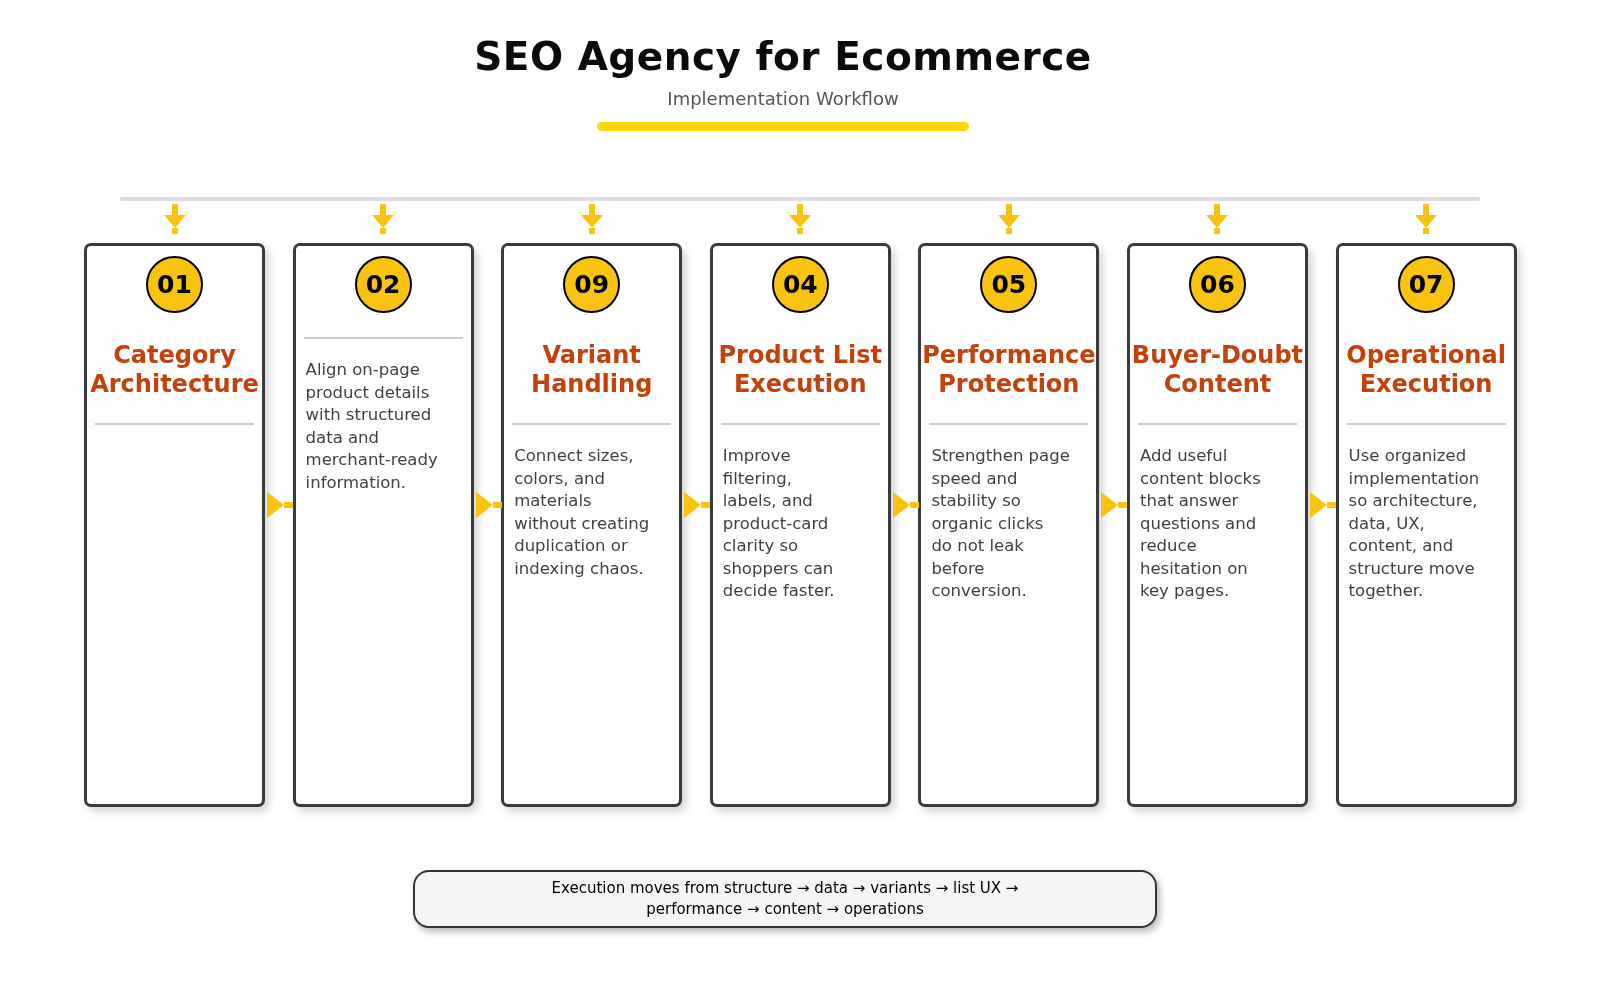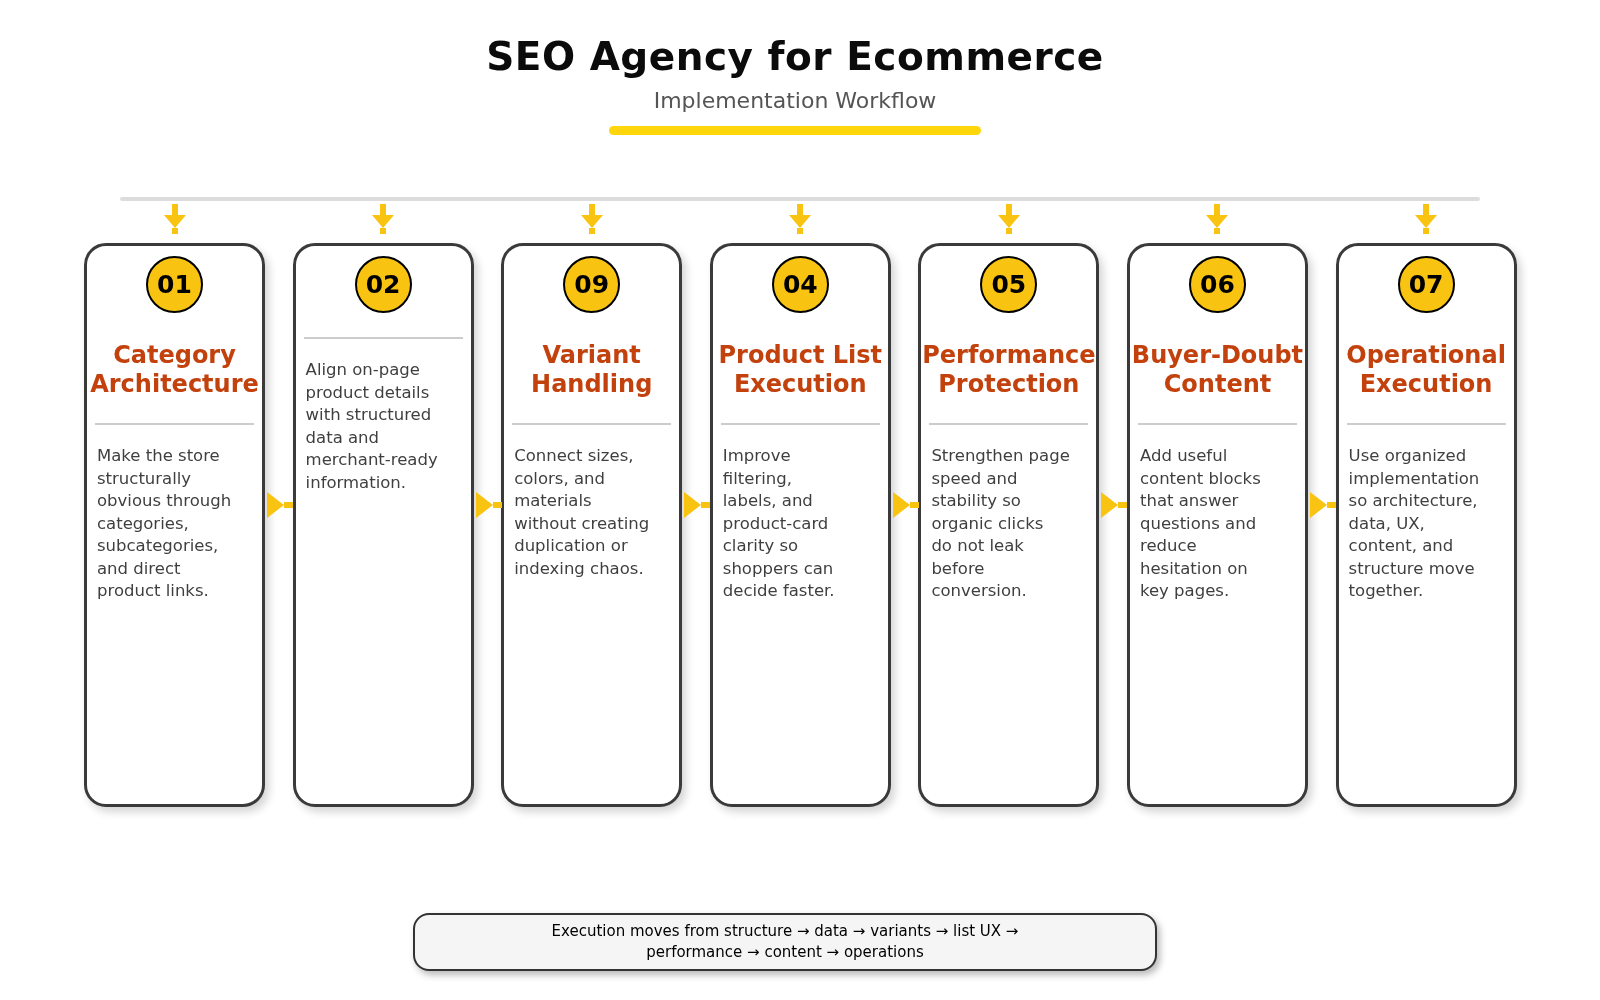--- a/index.html
+++ b/index.html
@@ -10,34 +10,34 @@
   * { margin: 0; padding: 0; box-sizing: border-box; }
   html, body { width: 1600px; height: 1000px; }
   body {
     position: relative;
     background: #ffffff;
     font-family: "DejaVu Sans", "Liberation Sans", sans-serif;
     overflow: hidden;
   }
   .header {
     position: absolute;
-    left: 12px; top: 0;
+    left: 0; top: 0;
     width: 1566px;
     text-align: center;
   }
   .page-title {
     margin-top: 34px;
     font-size: 39px;
     font-weight: 700;
     color: #0b0b0b;
     letter-spacing: 0.5px;
   }
   .page-subtitle {
     margin-top: 9px;
-    font-size: 22px;
+    font-size: 18px;
     color: #555555;
   }
   .title-underline {
     width: 372px;
     height: 9px;
     margin: 13px auto 0;
     background: var(--bar);
     border-radius: 5px;
   }
   .top-line {
@@ -66,21 +66,21 @@
     position: absolute;
     right: -30px; top: 247px;
     line-height: 0;
     z-index: 5;
   }
   .card {
     position: relative;
     height: 100%;
     background: #ffffff;
     border: 3px solid var(--border);
-    border-radius: 22px;
+    border-radius: 7px;
     box-shadow: 4px 5px 9px rgba(0,0,0,0.17);
     display: flex;
     flex-direction: column;
     align-items: center;
   }
   .badge {
     margin-top: 10px;
     width: 57px; height: 57px;
     background: var(--gold);
     border: 2.5px solid #000000;
@@ -113,21 +113,21 @@
     align-self: stretch;
     margin: 20px 10px 0;
     font-size: 16.5px;
     line-height: 22.5px;
     color: #3f3f3f;
     text-align: left;
     white-space: pre-line;
   }
   .footer-note {
     position: absolute;
-    left: 413px; top: 913px;
+    left: 413px; top: 870px;
     width: 744px; height: 58px;
     background: #f5f5f5;
     border: 2.5px solid #333333;
     border-radius: 16px;
     box-shadow: 3px 4px 7px rgba(0,0,0,0.28);
     display: flex;
     align-items: center;
     justify-content: center;
   }
   .footer-note span {
@@ -158,27 +158,20 @@
         <rect x="10" y="24" width="6" height="6" fill="var(--gold)"></rect>
       </svg>
     </span>
     <div class="card">
       <div class="badge">
         <span>01</span>
       </div>
       <h2 class="card-title">Category
 Architecture</h2>
       <div class="divider"></div>
-      <p class="card-desc">Make the store
-structurally
-obvious through
-categories,
-subcategories,
-and direct
-product links.</p>
     </div>
     <span class="flow-arrow">
       <svg width="30" height="30" viewBox="0 0 30 30" xmlns="http://www.w3.org/2000/svg">
         <polygon points="2,2 2,28 19,15" fill="var(--gold)"></polygon>
         <rect x="19" y="12" width="9" height="6" fill="var(--gold)"></rect>
       </svg>
     </span>
   </div>
 
   <div class="step">

